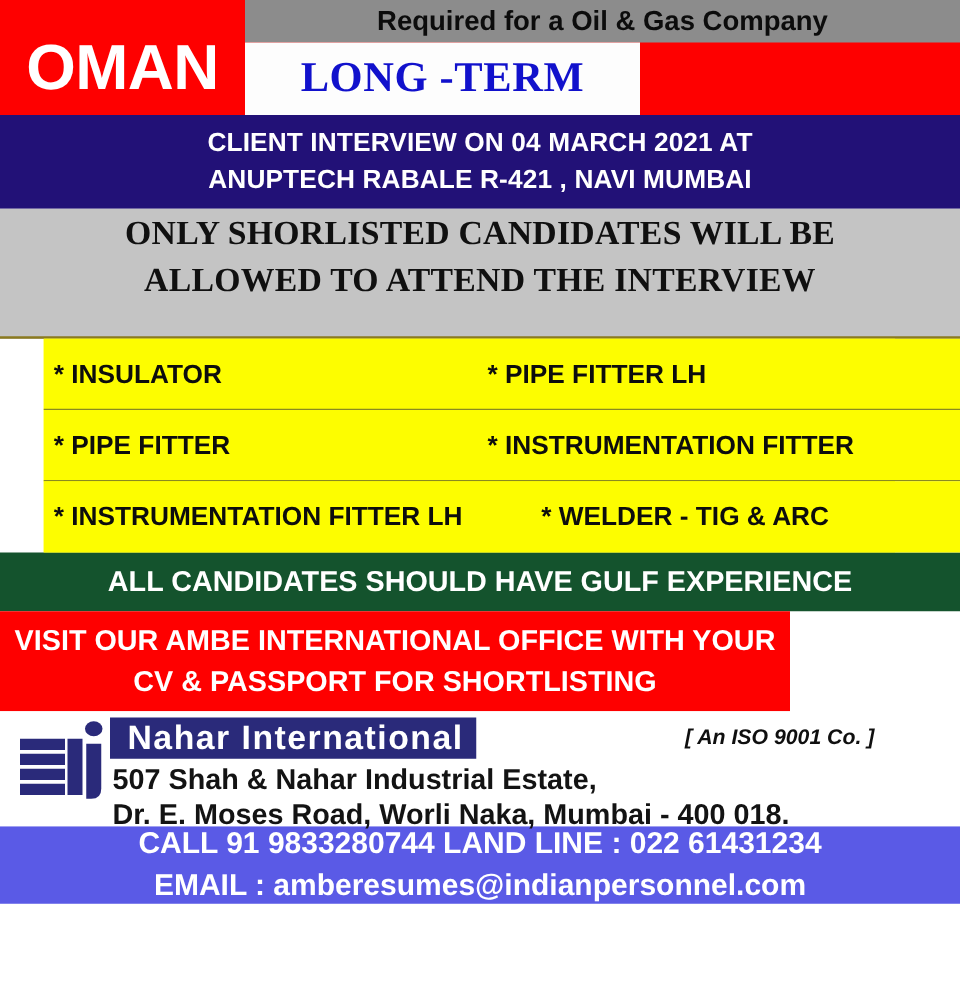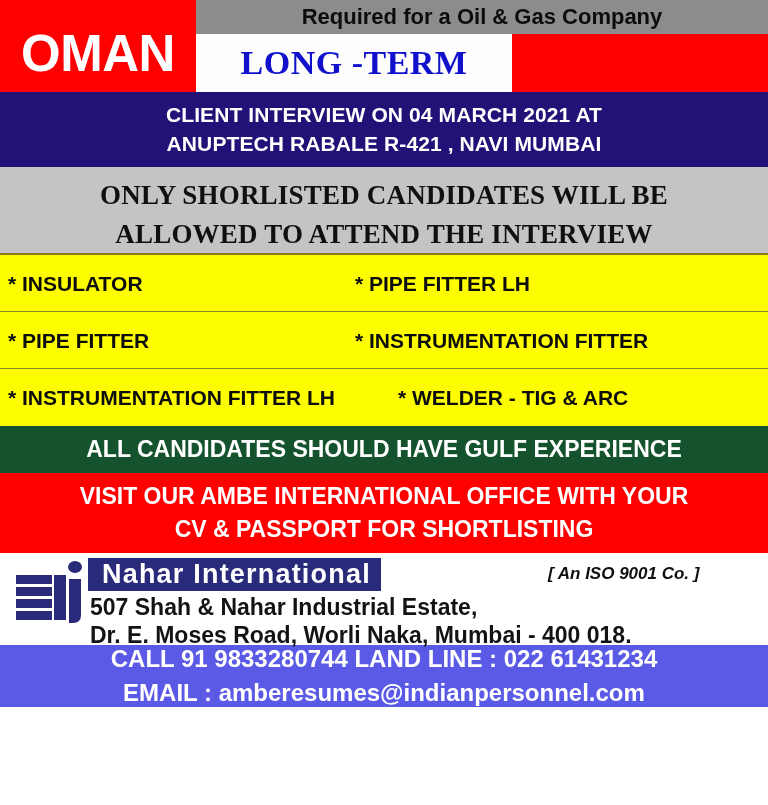--- a/index.html
+++ b/index.html
@@ -107,43 +107,44 @@
     font-weight: bold;
     font-size: 21px;
     line-height: 1.38;
     white-space: nowrap;
     letter-spacing: 0.1px;
   }
 
   
   .shortlist-notice {
     width: 768px;
-    height: 88px;
+    height: 104px;
     background: #c4c4c4;
     display: flex;
     flex-direction: column;
     align-items: center;
-    justify-content: flex-end;
+    justify-content: flex-start;
     box-sizing: border-box;
     border-bottom: 2px solid #8a7a20;
   }
   .shortlist-line {
     color: #101010;
     font-family: "Liberation Serif", serif;
     font-weight: bold;
     font-size: 27px;
     line-height: 1.42;
     white-space: nowrap;
     letter-spacing: 0.2px;
   }
 
   
   .jobs {
     width: 681px;
     background: #fdfd00;
+    margin-left: 35px;
   }
   .job-row {
     position: relative;
     width: 768px;
     height: 57px;
     background: #fdfd00;
     border-bottom: 1px solid #8a8a20;
     box-sizing: border-box;
     display: flex;
     align-items: center;
@@ -178,21 +179,21 @@
     color: #ffffff;
     font-family: "Liberation Sans", sans-serif;
     font-weight: bold;
     font-size: 23px;
     line-height: 1;
     white-space: nowrap;
   }
 
   
   .visit-banner {
-    width: 768px;
+    width: 632px;
     height: 80px;
     background: #fe0000;
     display: flex;
     flex-direction: column;
     align-items: center;
     justify-content: center;
     box-sizing: border-box;
   }
   .visit-line {
     color: #ffffff;

